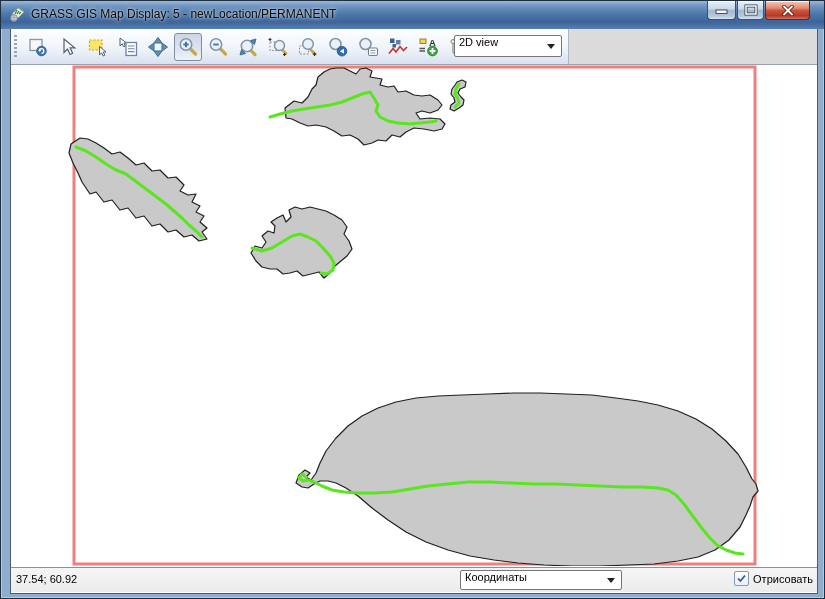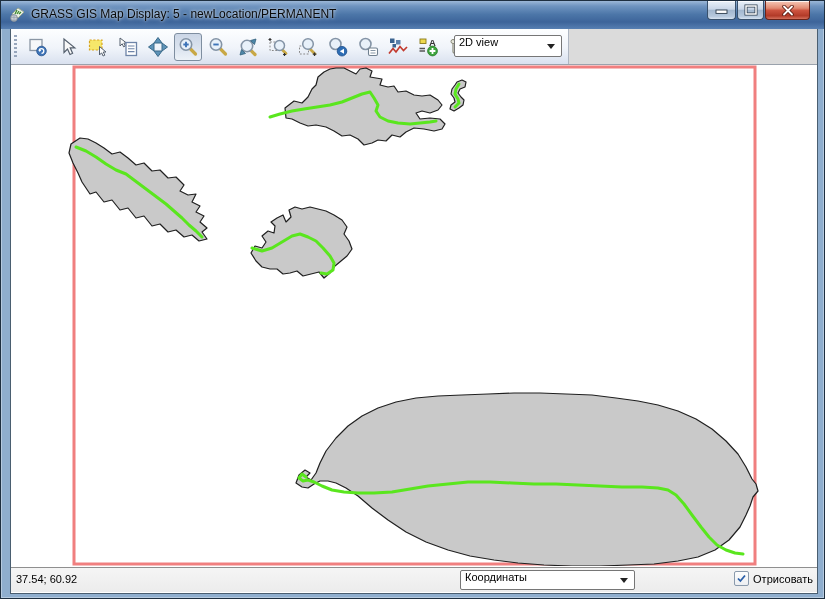--- a/index.html
+++ b/index.html
@@ -33,21 +33,21 @@
     font-size:11px;color:#000;display:flex;padding-left:4px;box-sizing:border-box;}
   .combo .arrow{position:absolute;right:6px;top:50%;margin-top:-2px;width:0;height:0;
     border-left:4px solid transparent;border-right:4px solid transparent;border-top:5px solid #222;}
   .view-combo{position:absolute;left:443px;top:6px;width:108px;}
   
   .canvas{position:relative;width:100%;height:503px;background:#FFFFFF;border-bottom:1px solid #8F8F8F;box-sizing:border-box;}
   .canvas svg{position:absolute;left:0;top:0;}
   
   .statusbar{position:relative;width:100%;height:24px;background:linear-gradient(180deg,#F5F5F5,#ECECEC);font-size:11px;color:#000;}
   .coords{position:absolute;left:5px;top:5px;white-space:nowrap;}
-  .status-combo{position:absolute;left:449px;top:2px;width:175px;height:20px;}
+  .status-combo{position:absolute;left:449px;top:2px;width:162px;height:20px;}
   .render-box{position:absolute;right:4px;top:3px;display:flex;align-items:center;padding-left:23px;}
   .checkbox{width:13px;height:13px;background:linear-gradient(180deg,#FDFDFD,#EDEFF2);border:1px solid #8A9AAC;border-radius:2px;
     margin-right:4px;display:flex;align-items:center;justify-content:center;}
   .checkbox svg{display:block;}
   .render-label{white-space:nowrap;}
   .bottomframe{position:absolute;left:0;bottom:0;width:100%;height:7px;}
 </style>
 </head>
 <body>
 

